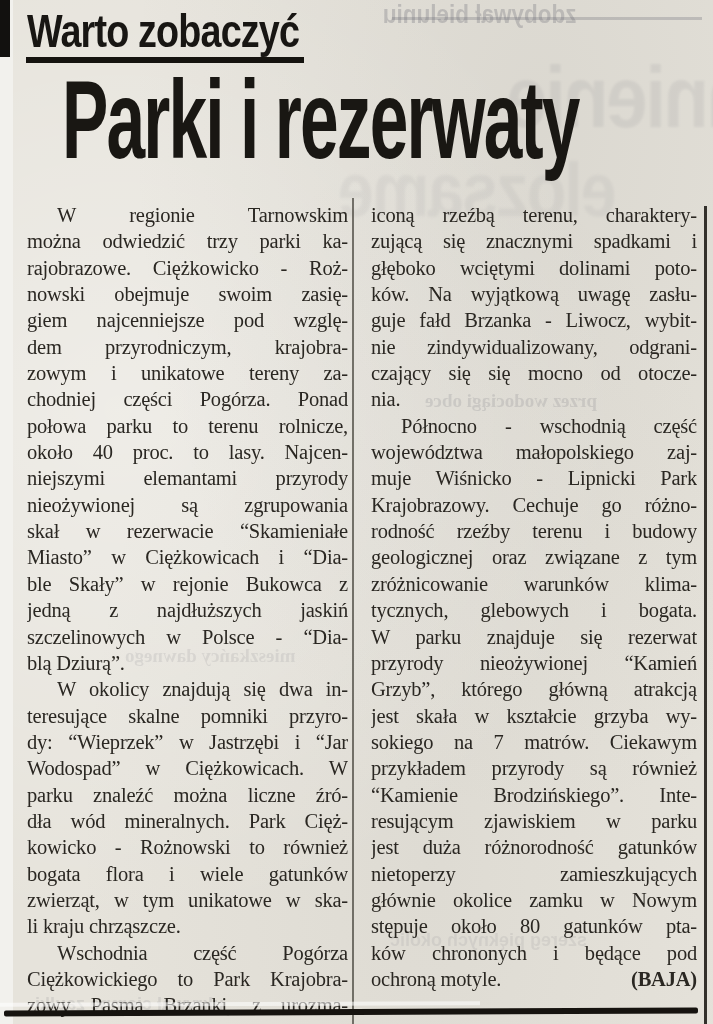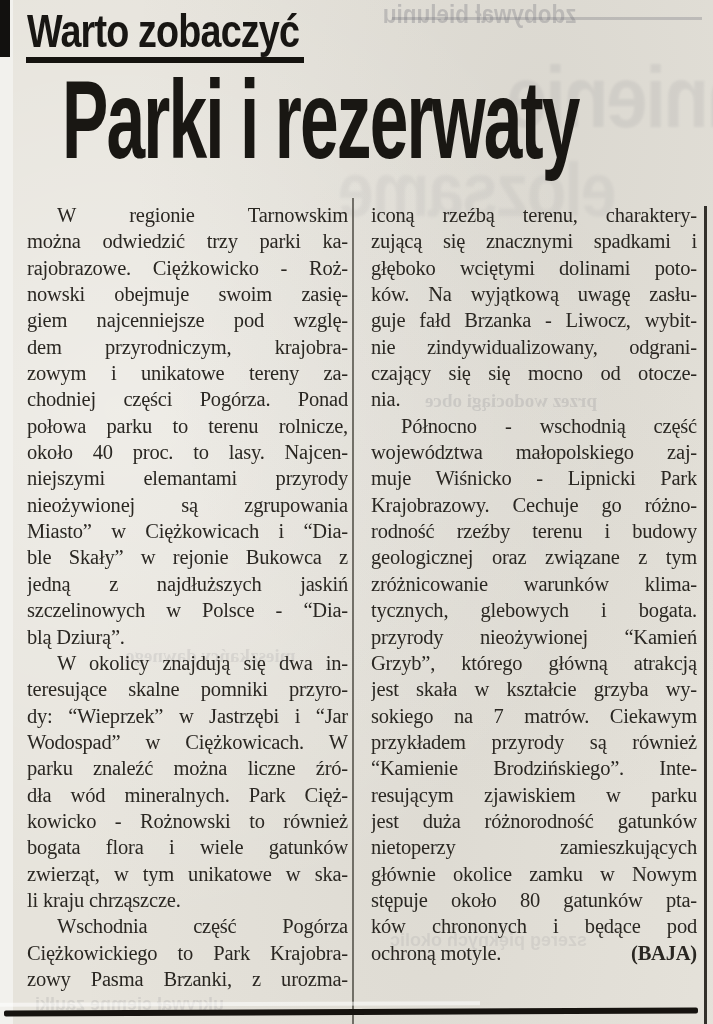--- a/index.html
+++ b/index.html
@@ -87,20 +87,21 @@
       <div class="ln">rajobrazowe. Ciężkowicko - Roż-</div>
       <div class="ln">nowski obejmuje swoim zasię-</div>
       <div class="ln">giem najcenniejsze pod wzglę-</div>
       <div class="ln">dem przyrodniczym, krajobra-</div>
       <div class="ln">zowym i unikatowe tereny za-</div>
       <div class="ln">chodniej części Pogórza. Ponad</div>
       <div class="ln">połowa parku to terenu rolnicze,</div>
       <div class="ln">około 40 proc. to lasy. Najcen-</div>
       <div class="ln">niejszymi elemantami przyrody</div>
       <div class="ln">nieożywionej są zgrupowania</div>
+      <div class="ln">skał w rezerwacie “Skamieniałe</div>
       <div class="ln">Miasto” w Ciężkowicach i “Dia-</div>
       <div class="ln">ble Skały” w rejonie Bukowca z</div>
       <div class="ln">jedną z najdłuższych jaskiń</div>
       <div class="ln">szczelinowych w Polsce - “Dia-</div>
       <div class="ln end">blą Dziurą”.</div>
       <div class="ln indent">W okolicy znajdują się dwa in-</div>
       <div class="ln">teresujące skalne pomniki przyro-</div>
       <div class="ln">dy: “Wieprzek” w Jastrzębi i “Jar</div>
       <div class="ln">Wodospad” w Ciężkowicach. W</div>
       <div class="ln">parku znaleźć można liczne źró-</div>
@@ -124,20 +125,21 @@
       <div class="ln">czający się się mocno od otocze-</div>
       <div class="ln end">nia.</div>
       <div class="ln indent">Północno - wschodnią część</div>
       <div class="ln">województwa małopolskiego zaj-</div>
       <div class="ln">muje Wiśnicko - Lipnicki Park</div>
       <div class="ln">Krajobrazowy. Cechuje go różno-</div>
       <div class="ln">rodność rzeźby terenu i budowy</div>
       <div class="ln">geologicznej oraz związane z tym</div>
       <div class="ln">zróżnicowanie warunków klima-</div>
       <div class="ln">tycznych, glebowych i bogata.</div>
+      <div class="ln">W parku znajduje się rezerwat</div>
       <div class="ln">przyrody nieożywionej “Kamień</div>
       <div class="ln">Grzyb”, którego główną atrakcją</div>
       <div class="ln">jest skała w kształcie grzyba wy-</div>
       <div class="ln">sokiego na 7 matrów. Ciekawym</div>
       <div class="ln">przykładem przyrody są również</div>
       <div class="ln">“Kamienie Brodzińskiego”. Inte-</div>
       <div class="ln">resującym zjawiskiem w parku</div>
       <div class="ln">jest duża różnorodność gatunków</div>
       <div class="ln">nietoperzy zamieszkujących</div>
       <div class="ln">głównie okolice zamku w Nowym</div>

